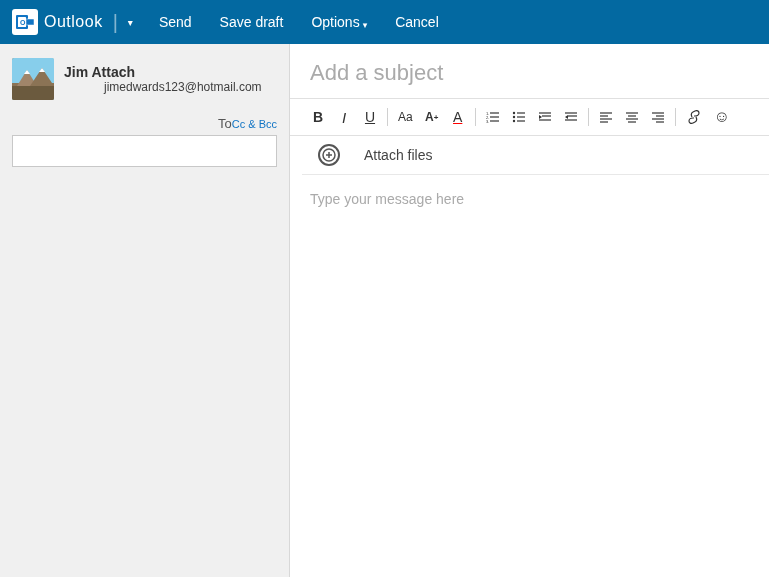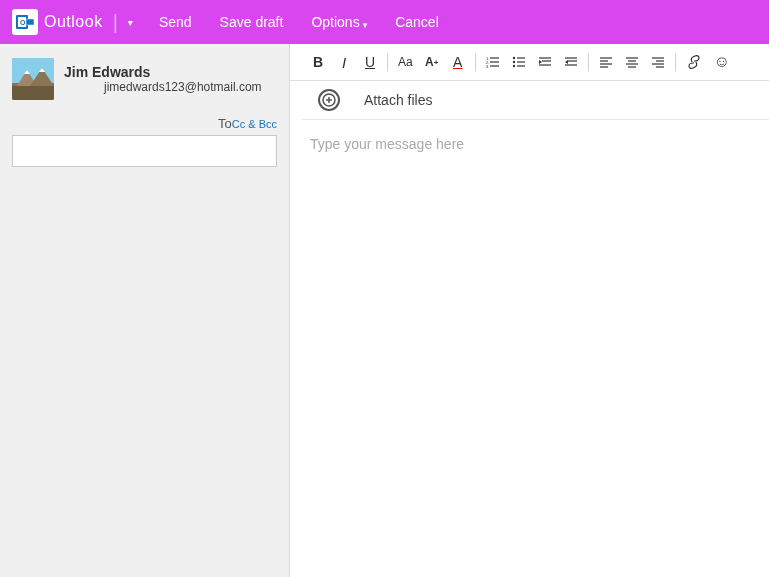--- a/index.html
+++ b/index.html
@@ -1,20 +1,20 @@
 <!DOCTYPE html>
 <html><head>
   <meta charset="utf-8">
   <style>
     * { box-sizing: border-box; margin: 0; padding: 0; }
     body { font-family: 'Segoe UI', Arial, sans-serif; width: 769px; height: 577px; overflow: hidden; background: #f0f0f0; }
 
     
     #topbar {
-      background: #d946ef;
+      background: #0369a1;
       height: 44px;
       display: flex;
       align-items: center;
       padding: 0 12px;
       gap: 8px;
     }
     #topbar .logo-area {
       display: flex;
       align-items: center;
       gap: 6px;
@@ -258,34 +258,37 @@
 
             <polygon points="5,28 15,12 25,28" fill="#A0856A"></polygon>
             <polygon points="18,28 30,10 42,28" fill="#8B7355"></polygon>
 
             <polygon points="12,16 15,12 18,16" fill="white"></polygon>
             <polygon points="27,14 30,10 33,14" fill="white"></polygon>
           </svg>
         </div>
       </div>
       <div class="user-details">
-        <span class="user-name">Jim Edwards</span>
+        <span class="user-name">Jim Attach</span>
         <span class="user-email">jimedwards123@hotmail.com</span>
       </div>
     </div>
 
     <div class="to-row">
       <span class="to-label">To</span>
       <a class="cc-bcc-link">Cc &amp; Bcc</a>
     </div>
     <input class="to-input" type="text" value="" style="">
   </div>
 
   <div id="right-panel">
 
+    <div class="subject-area">
+      <input class="subject-input" type="text" placeholder="Add a subject" style="">
+    </div>
 
     <div class="toolbar">
       <button class="toolbar-btn bold">B</button>
       <button class="toolbar-btn italic">
           <em>I</em>
         </button>
       <button class="toolbar-btn underline">U</button>
       <div class="toolbar-sep"></div>
       <button class="toolbar-btn" style="font-size:12px;">Aa</button>
       <button class="toolbar-btn" style="font-size:12px; font-weight:bold;">A<sup style="font-size:8px;">+</sup></button>

